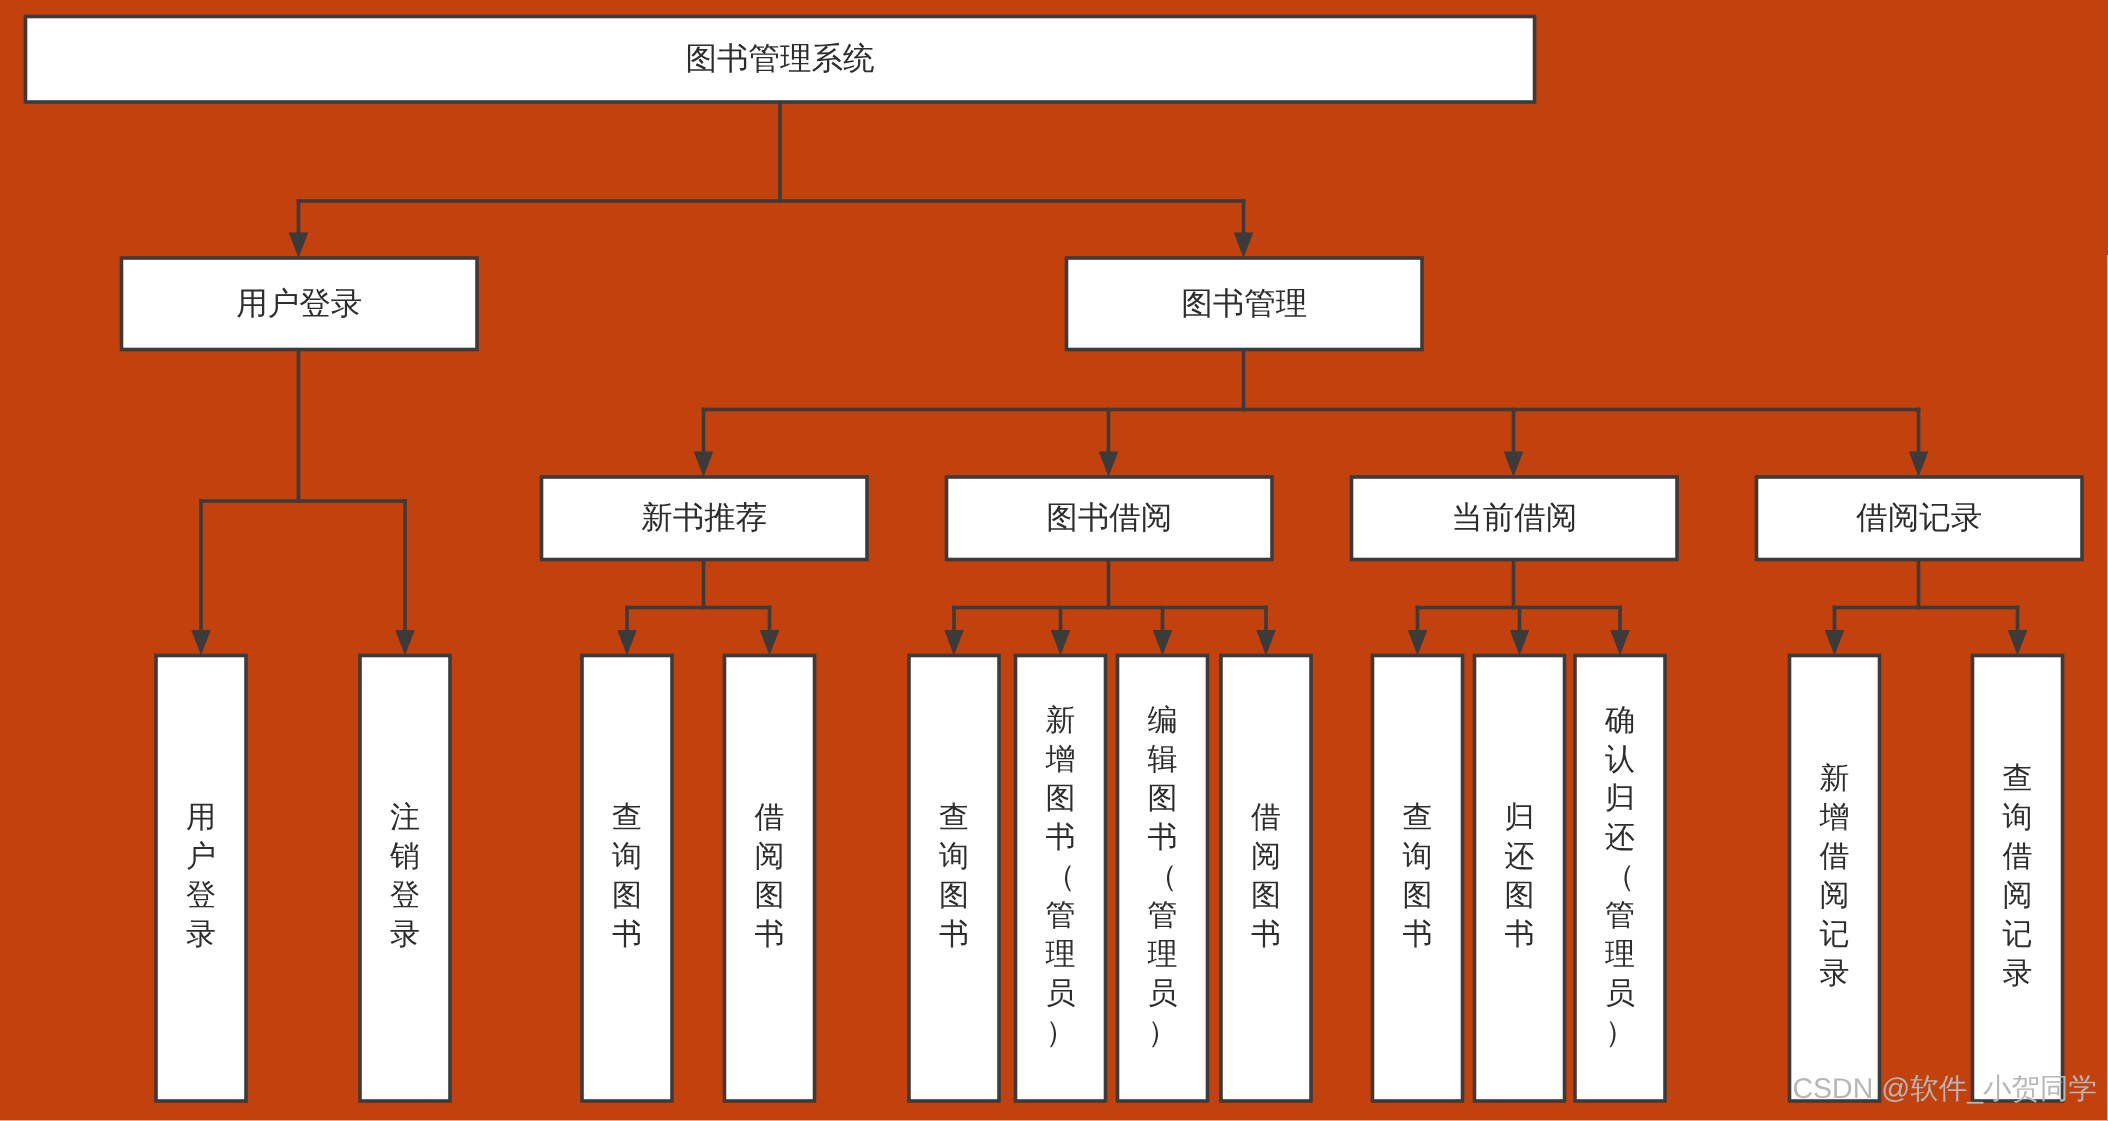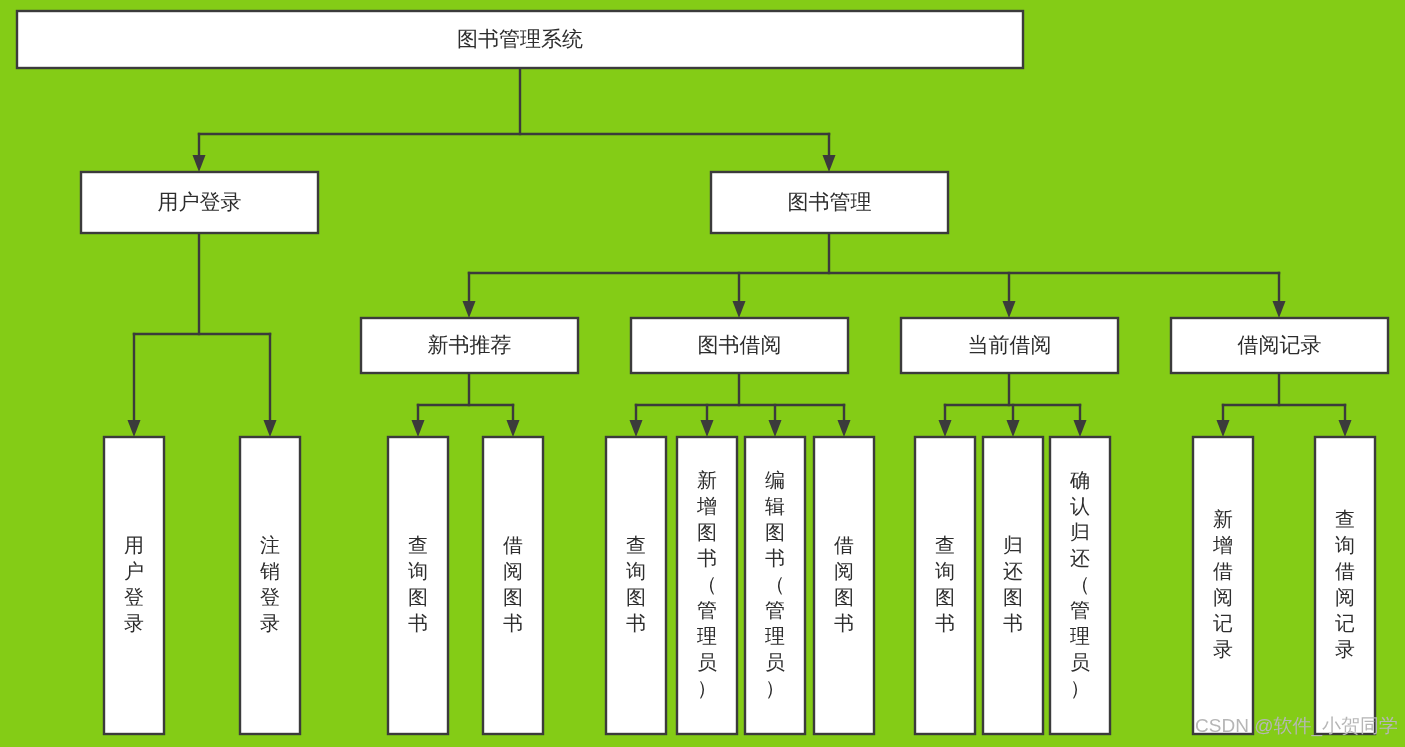--- a/index.html
+++ b/index.html
@@ -8,21 +8,21 @@
     padding: 0;
     background: #ffffff;
   }
   body {
     font-family: "Liberation Sans", "DejaVu Sans", sans-serif;
   }
   #diagram-root {
     position: relative;
     width: 1405px;
     height: 747px;
-    background: #84cc16;
+    background: #c2410c;
     overflow: hidden;
   }
   svg.diagram-canvas {
     position: absolute;
     left: 0;
     top: 0;
     width: 1405px;
     height: 747px;
     display: block;
   }

